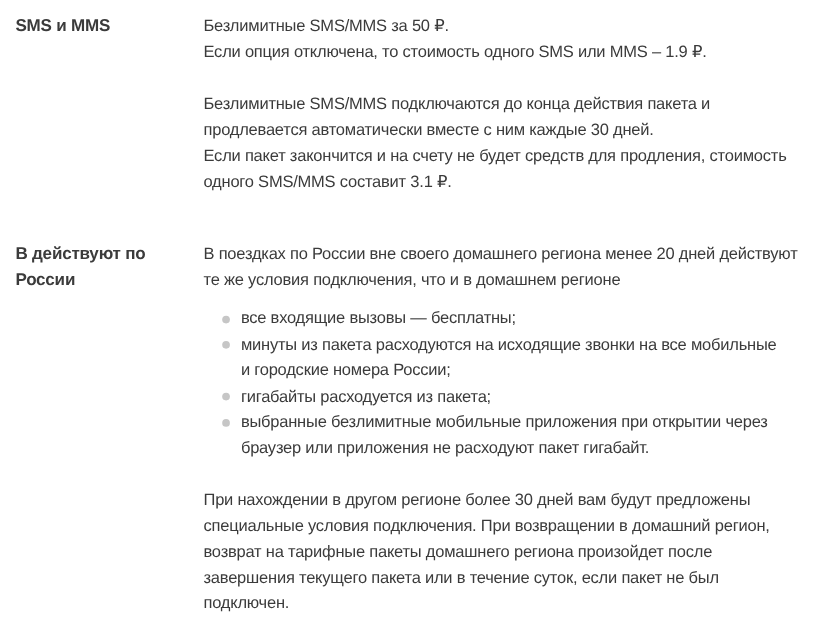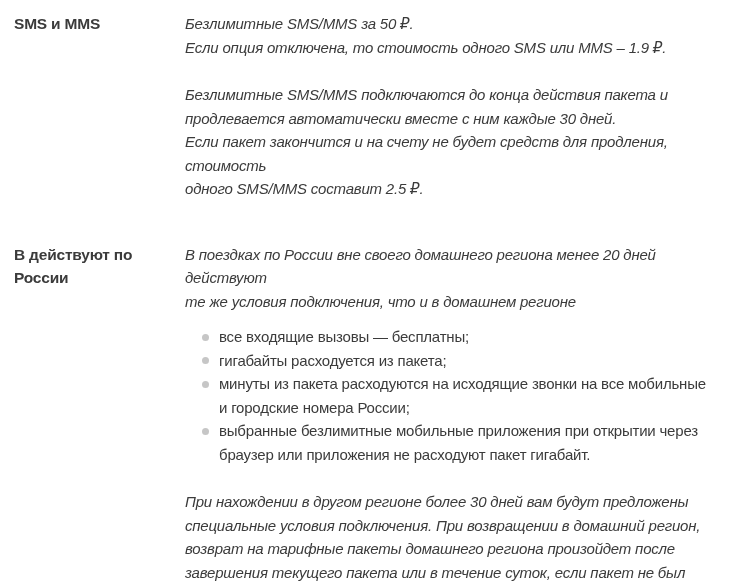--- a/index.html
+++ b/index.html
@@ -27,21 +27,20 @@
     align-items: start;
   }
   .row + .row { margin-top: 42px; }
   .row-label {
     font-weight: bold;
     font-size: 15.5px;
     padding-right: 10px;
   }
   .content p {
     white-space: pre-line;
-    font-style: italic;
   }
   .content p + p { margin-top: 24px; }
   ul.conditions {
     list-style: none;
     margin: 12px;
   }
   ul.conditions li {
     position: relative;
     padding-left: 22px;
     white-space: pre-line;
@@ -63,34 +62,34 @@
 <div class="page">
 
   <section class="row">
     <div class="row-label">SMS и MMS</div>
     <div class="content">
       <p>Безлимитные SMS/MMS за 50 ₽.
 Если опция отключена, то стоимость одного SMS или MMS – 1.9 ₽.</p>
       <p>Безлимитные SMS/MMS подключаются до конца действия пакета и
 продлевается автоматически вместе с ним каждые 30 дней.
 Если пакет закончится и на счету не будет средств для продления, стоимость
-одного SMS/MMS составит 2.5 ₽.</p>
+одного SMS/MMS составит 3.1 ₽.</p>
     </div>
   </section>
 
   <section class="row">
     <div class="row-label">В действуют по России</div>
     <div class="content">
       <p>В поездках по России вне своего домашнего региона менее 20 дней действуют
 те же условия подключения, что и в домашнем регионе</p>
       <ul class="conditions">
         <li><span class="bullet"></span><span>все входящие вызовы — бесплатны;</span></li>
-        <li><span class="bullet"></span><span>гигабайты расходуется из пакета;</span></li>
         <li><span class="bullet"></span><span>минуты из пакета расходуются на исходящие звонки на все мобильные
 и городские номера России;</span></li>
+        <li><span class="bullet"></span><span>гигабайты расходуется из пакета;</span></li>
         <li><span class="bullet"></span><span>выбранные безлимитные мобильные приложения при открытии через
 браузер или приложения не расходуют пакет гигабайт.</span></li>
       </ul>
       <p class="outro">При нахождении в другом регионе более 30 дней вам будут предложены
 специальные условия подключения. При возвращении в домашний регион,
 возврат на тарифные пакеты домашнего региона произойдет после
 завершения текущего пакета или в течение суток, если пакет не был
 подключен.</p>
     </div>
   </section>

